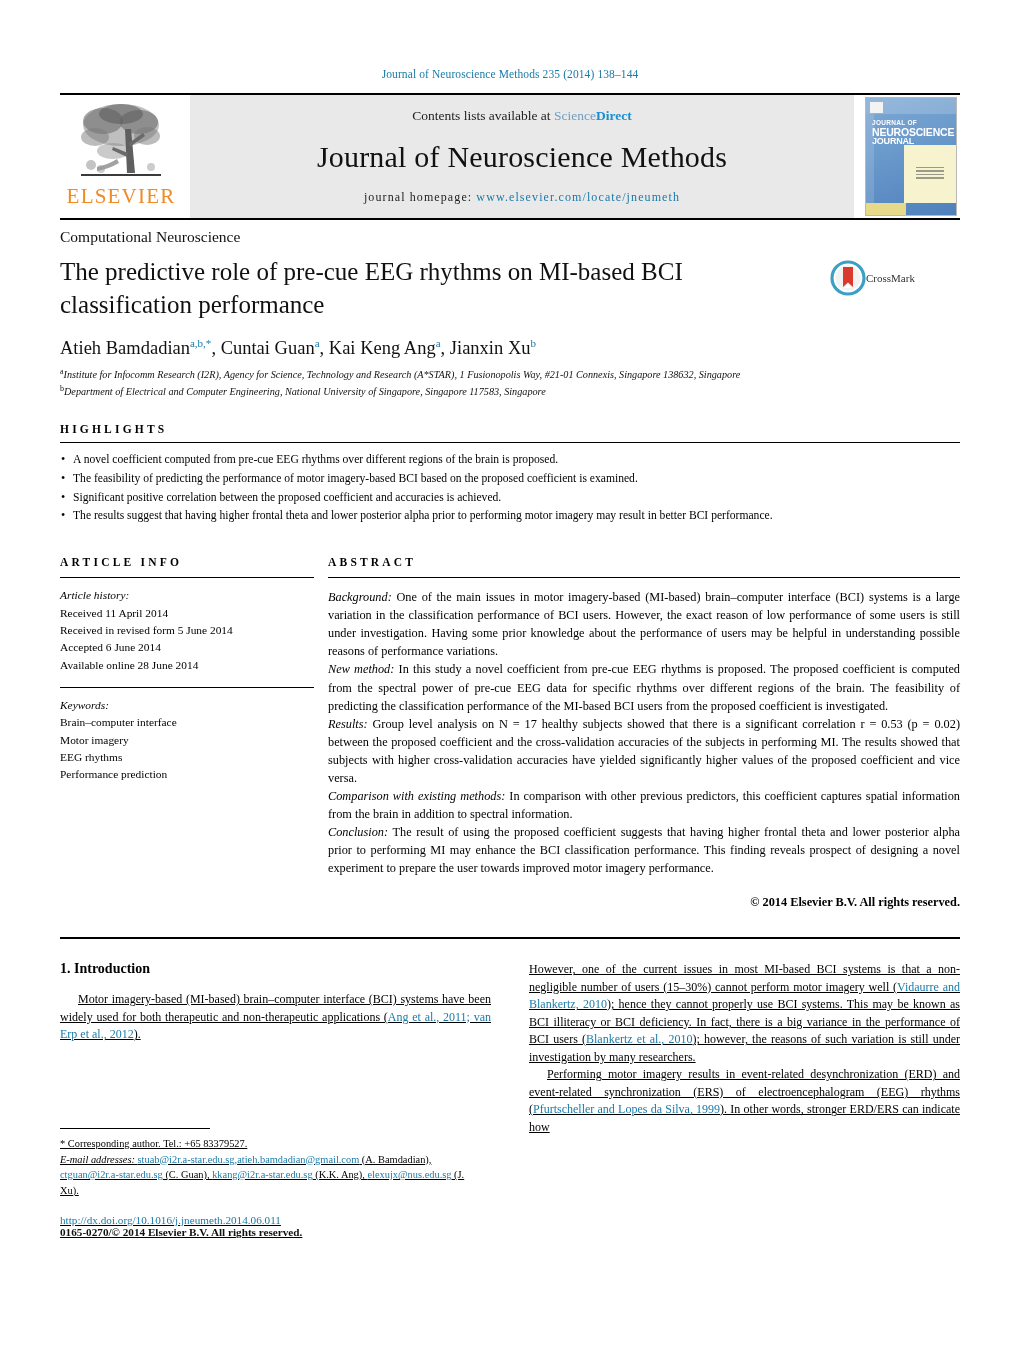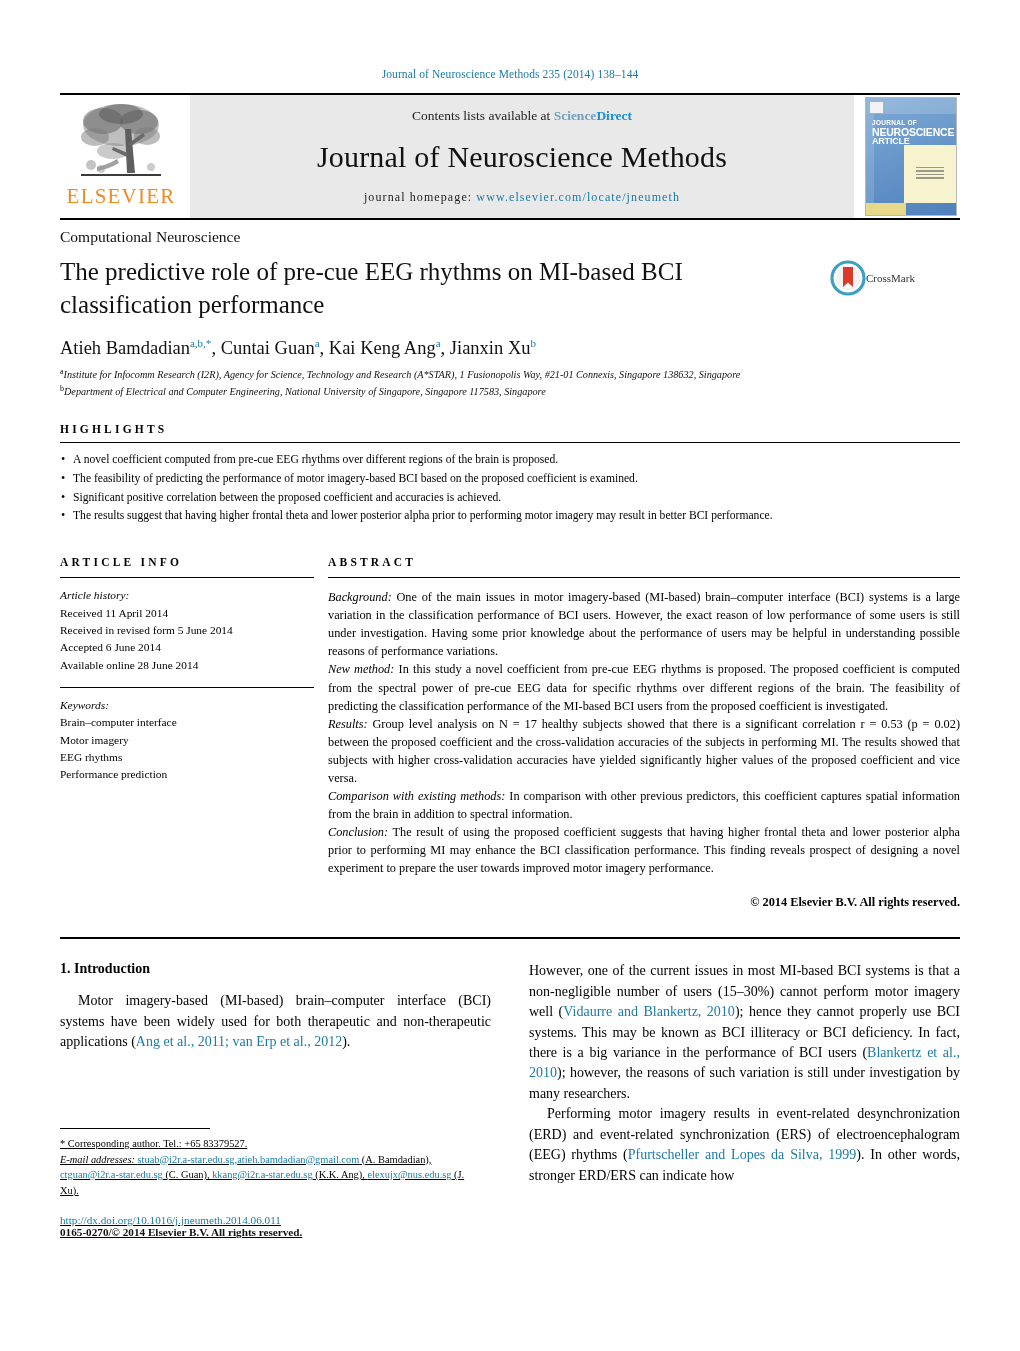--- a/index.html
+++ b/index.html
@@ -56,21 +56,21 @@
     background: #e9e9e9;
     margin-left: 8px;
     margin-right: 8px;
     display: flex;
     flex-direction: column;
     align-items: center;
     justify-content: space-between;
     padding: 13px 0 13px 0;
   }
   .contents-line { font-size: 13.5px; color:#222; }
-  .sd-science { color:#6f9fc0; font-weight:700; }
+  .sd-science { color:#6f9fc0; font-weight:400; }
   .sd-direct  { color:#1a8fd1; font-weight:600; }
   .journal-name {
     font-size: 30px;
     letter-spacing: .2px;
     color:#111;
   }
   .homepage-line { font-size: 12px; letter-spacing: 1.1px; color:#222; }
   .homepage-line .url { color:#1a7aa8; }
   .cover-cell { width: 98px; flex: 0 0 98px; display:flex; align-items:center; justify-content:center; }
   .cover { width: 92px; height: 119px; border:1px solid #b9b9b9; position:relative; overflow:hidden;
@@ -150,21 +150,21 @@
   .abs-body p { margin: 0; }
   .abs-lead { font-style: italic; }
   .copyright { text-align: right; font-size: 12.3px; margin-top: 16px; font-weight: 700; }
 
   .big-rule { margin: 26px 60px 0 60px; border-top: 2.5px solid #000; }
 
   
   .body-cols { margin: 22px 60px 0 60px; display:flex; gap: 38px; position: relative; }
   .col { flex: 1 1 0; min-width: 0; }
   h2.sec-title { font-size: 14px; font-weight: 700; margin: 0 0 14px 0; }
-  .body-p { font-size: 14px; line-height: 1.46; text-align: justify; margin: 0; }
+  .body-p { font-size: 12px; line-height: 1.46; text-align: justify; margin: 0; text-decoration: underline; }
   .body-p + .body-p { text-indent: 18px; }
   .indent { text-indent: 18px; }
   a.ref, .ref { color:#1a7aa8; text-decoration: none; }
 
   
   .footnote-wrap { position:absolute; left: 60px; top: 1128px; width: 420px; text-decoration: underline; }
   .fn-rule { border-top: 1.1px solid #000; width: 150px; margin-bottom: 7px; }
   .fn { font-size: 10.4px; line-height: 1.5; }
   .fn .ital { font-style: italic; }
   .fn a, .fn .mail { color:#1a7aa8; text-decoration: none; }
@@ -214,21 +214,21 @@
     </div>
 
     <div class="cover-cell">
       <div class="cover">
         <div class="cover-top-strip"></div>
         <div class="cover-elsevier-box"></div>
         <div class="cover-left-bar"></div>
         <div class="cover-title">
           <div class="l1">JOURNAL OF</div>
           <div class="l2">NEUROSCIENCE</div>
-          <div class="l3">ARTICLE</div>
+          <div class="l3">JOURNAL</div>
         </div>
         <div class="cover-panel">
           <div class="cover-panel-lines">
             <i></i>
               <i></i>
               <i></i>
               <i></i>
           </div>
         </div>
         <div class="cover-bottom-bar"></div>

